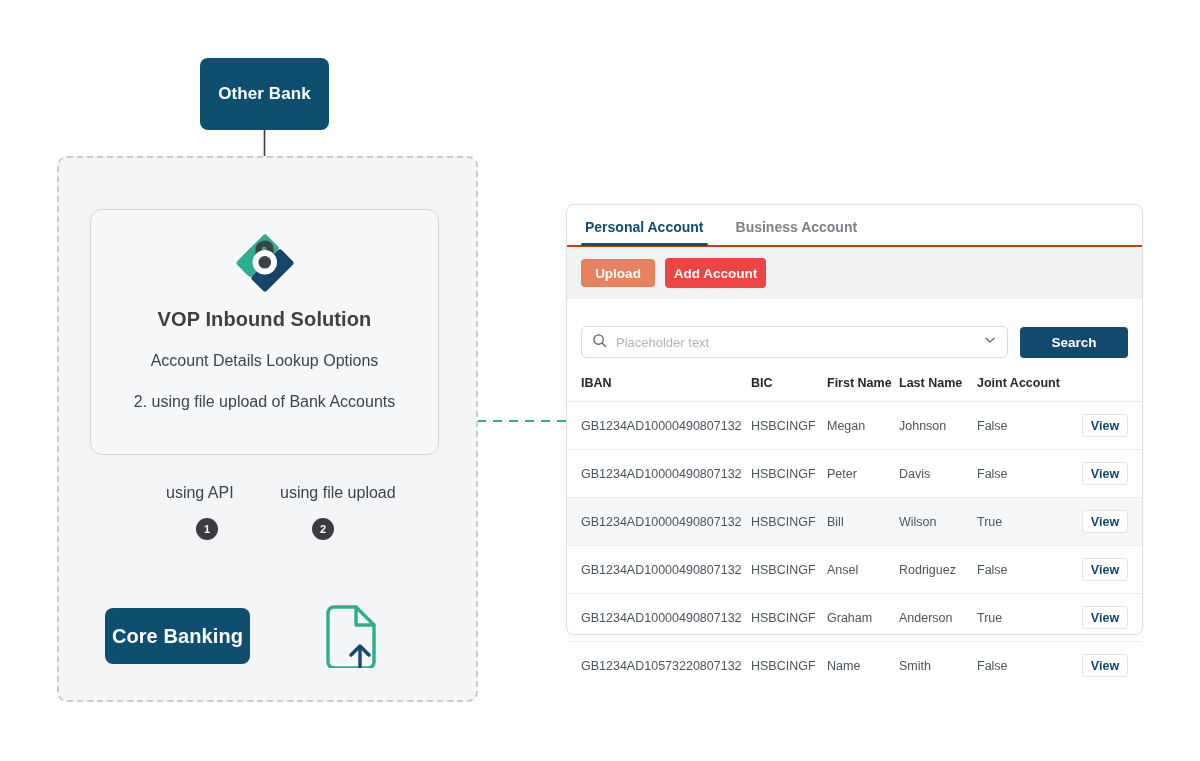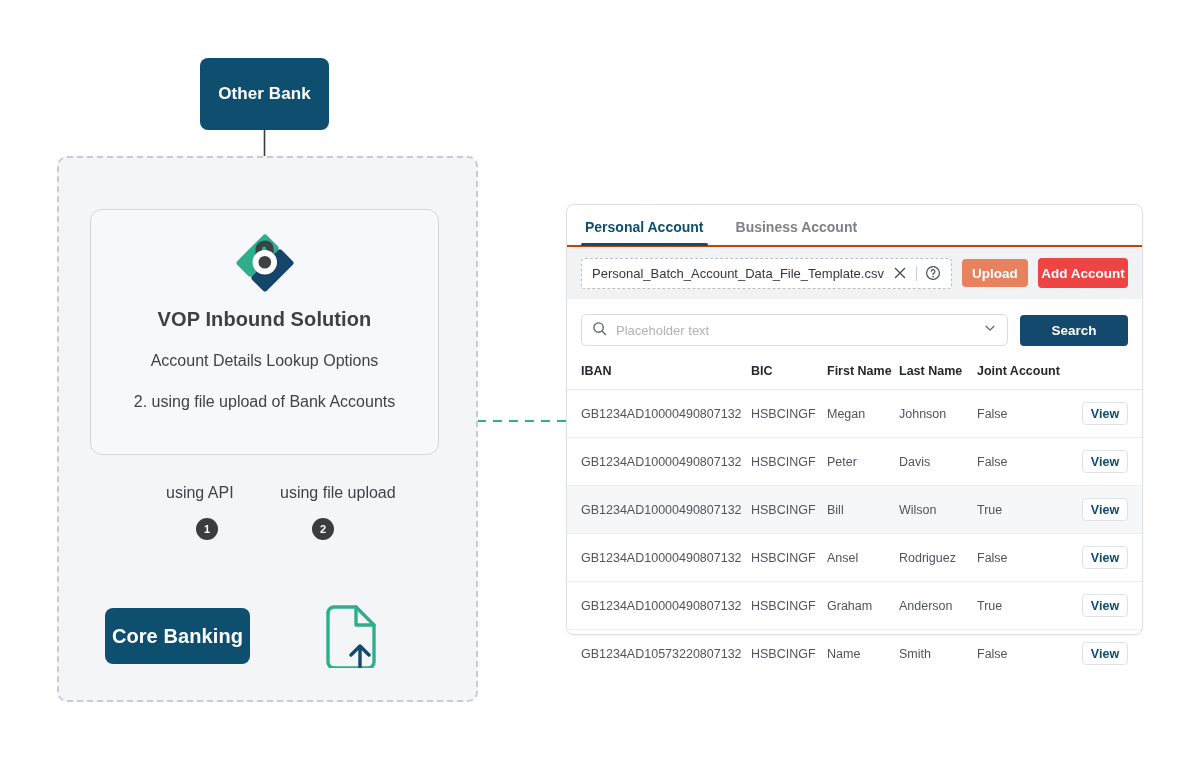--- a/index.html
+++ b/index.html
@@ -127,21 +127,21 @@
     border: none; border-radius: 4px;
     font-size: 13.5px; font-weight: 700;
     cursor: pointer; font-family: inherit;
     display: flex; align-items: center; justify-content: center;
   }
   .btn-upload { background: #e8825e; color: #ffffff; width: 74px; height: 28px; }
   .btn-add { background: #ef4444; color: #ffffff; width: 101px; height: 30px; }
 
   .search-row {
     display: flex; align-items: center;
-    padding: 15px 14px 0 14px; gap: 12px;
+    padding: 15px 14px 0 14px; gap: 12px; margin-top: 12px;
   }
   .search-box {
     flex: 1; height: 32px;
     border: 1px solid #d9dde1; border-radius: 5px;
     background: #fff;
     display: flex; align-items: center; padding: 0 10px; gap: 9px;
   }
   .search-ph { flex: 1; font-size: 13px; color: #aeb4b9; }
   .btn-search { background: #13496c; color: #ffffff; width: 108px; height: 31px; }
 
@@ -270,36 +270,20 @@
   </div>
 
   <div class="panel">
 
     <div class="tabbar">
       <div class="tab active">Personal Account</div>
       <div class="tab">Business Account</div>
     </div>
 
     <div class="upload-row">
-      <div class="file-field">
-        <span class="file-name">Personal_Batch_Account_Data_File_Template.csv</span>
-        <span class="icon-btn">
-          <svg viewBox="0 0 16 16" width="16" height="16">
-            <path d="M3.5,3.5 L12.5,12.5 M12.5,3.5 L3.5,12.5" stroke="#4a4f54" stroke-width="1.4" stroke-linecap="round"></path>
-          </svg>
-        </span>
-        <span class="divider-v"></span>
-        <span class="icon-btn">
-          <svg viewBox="0 0 16 16" width="16" height="16">
-            <circle cx="8" cy="8" r="6.4" fill="none" stroke="#4a4f54" stroke-width="1.2"></circle>
-            <path d="M6.2,6.2 a1.85,1.85 0 1 1 1.95,2.1 L8.15,9.4" fill="none" stroke="#4a4f54" stroke-width="1.2" stroke-linecap="round"></path>
-            <circle cx="8.1" cy="11.5" r=".85" fill="#4a4f54"></circle>
-          </svg>
-        </span>
-      </div>
       <button class="btn btn-upload">Upload</button>
       <button class="btn btn-add">Add Account</button>
     </div>
 
     <div class="search-row">
       <div class="search-box">
         <span>
           <svg viewBox="0 0 16 16" width="15" height="15">
             <circle cx="7" cy="7" r="5" fill="none" stroke="#5b6167" stroke-width="1.4"></circle>
             <path d="M10.8,10.8 L14.4,14.4" stroke="#5b6167" stroke-width="1.5" stroke-linecap="round"></path>

